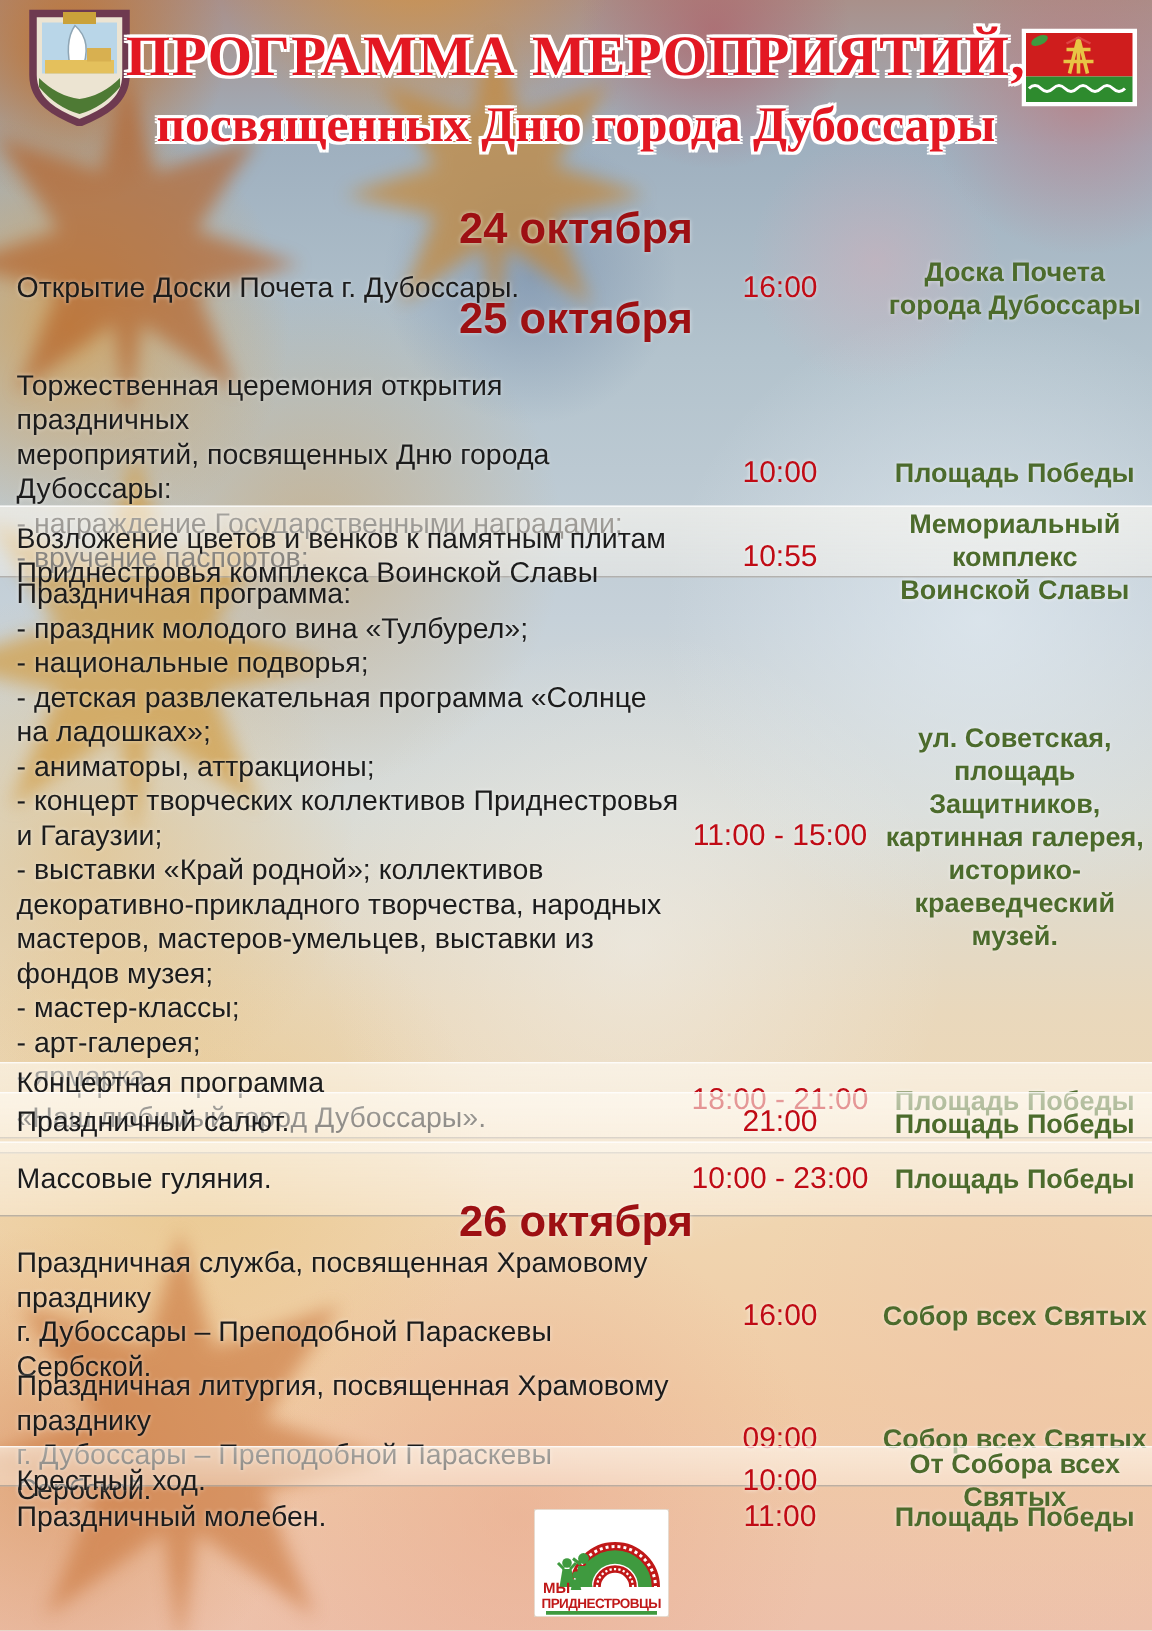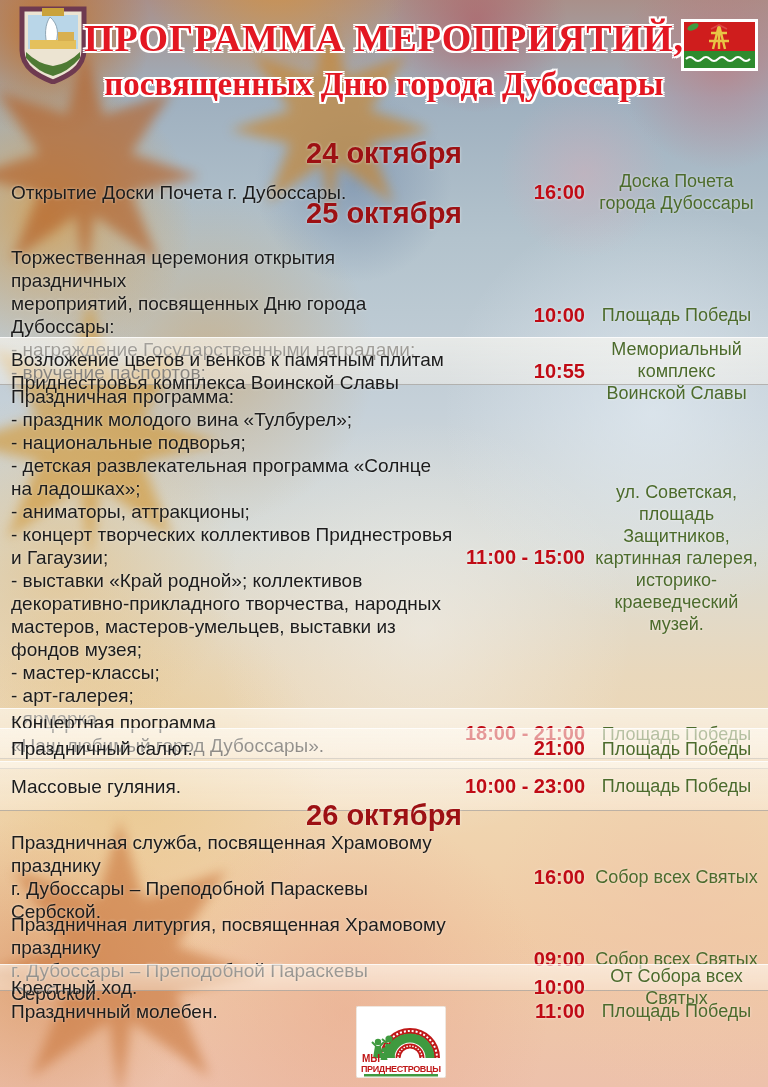--- a/index.html
+++ b/index.html
@@ -36,24 +36,24 @@
   
   .date{position:absolute;left:0;width:768px;text-align:center;font-weight:bold;
     font-size:29px;color:#9d1013;text-shadow:0 0 3px rgba(255,255,255,.6);}
   
   .row{position:absolute;left:0;width:768px;display:grid;
     grid-template-columns:455px 130px 183px;align-items:center;box-sizing:border-box;}
   .band{background:linear-gradient(180deg,rgba(255,251,243,.62),rgba(255,248,238,.42));
     border-top:1px solid rgba(255,255,255,.85);border-bottom:1px solid rgba(95,90,85,.4);}
   .desc{padding-left:11px;font-size:19px;line-height:23px;color:#1c1c1c;
     white-space:pre-line;text-shadow:0 0 3px rgba(255,255,255,.55);}
-  .time{text-align:right;font-weight:bold;font-size:20px;color:#c00b15;
+  .time{text-align:center;font-weight:normal;font-size:20px;color:#c00b15;
     text-shadow:0 0 3px rgba(255,255,255,.7);}
   .loc{text-align:center;font-size:18px;line-height:22px;color:#4c6b2c;
-    white-space:pre-line;text-shadow:0 0 3px rgba(255,255,255,.6);}
+    white-space:pre-line;text-shadow:0 0 3px rgba(255,255,255,.6);font-weight:bold;}
   .logo{position:absolute;left:356px;top:1006px;}
 </style>
 </head>
 <body>
 
 <div class="poster">
 
   <svg class="leaf" style="left:-30px;top:50px" width="230" height="230" viewBox="0 0 100 100">
       <path fill="#b4622a" d="M50 0 58 28 88 18 70 45 100 55 70 62 82 92 54 72 50 100 46 72 18 92 30 62 0 55 30 45 12 18 42 28Z"></path>
     </svg>

